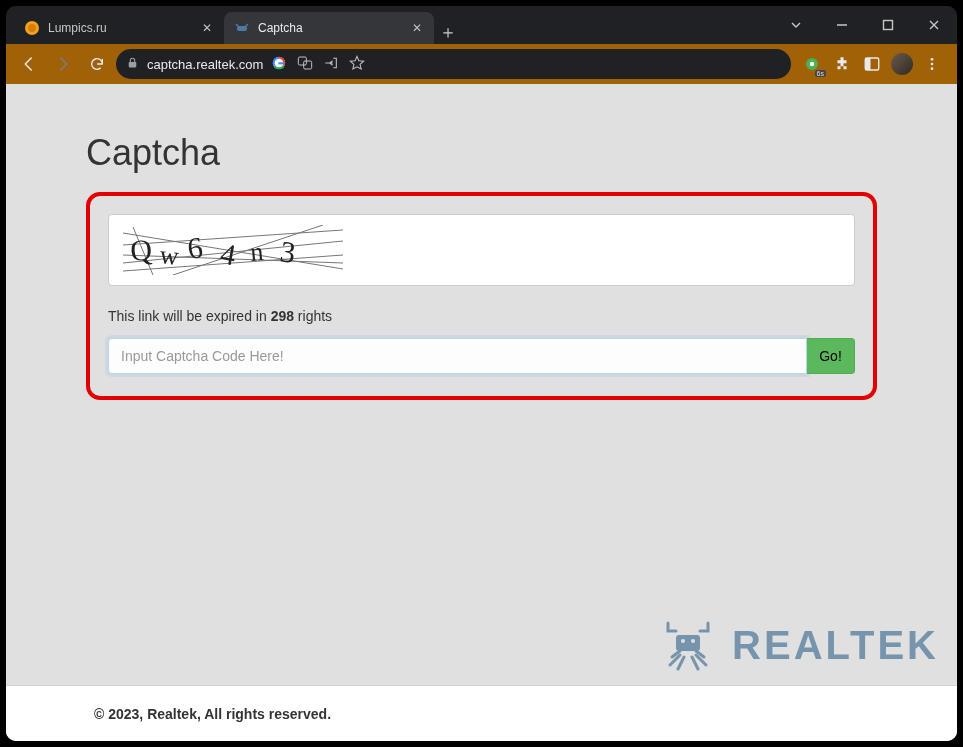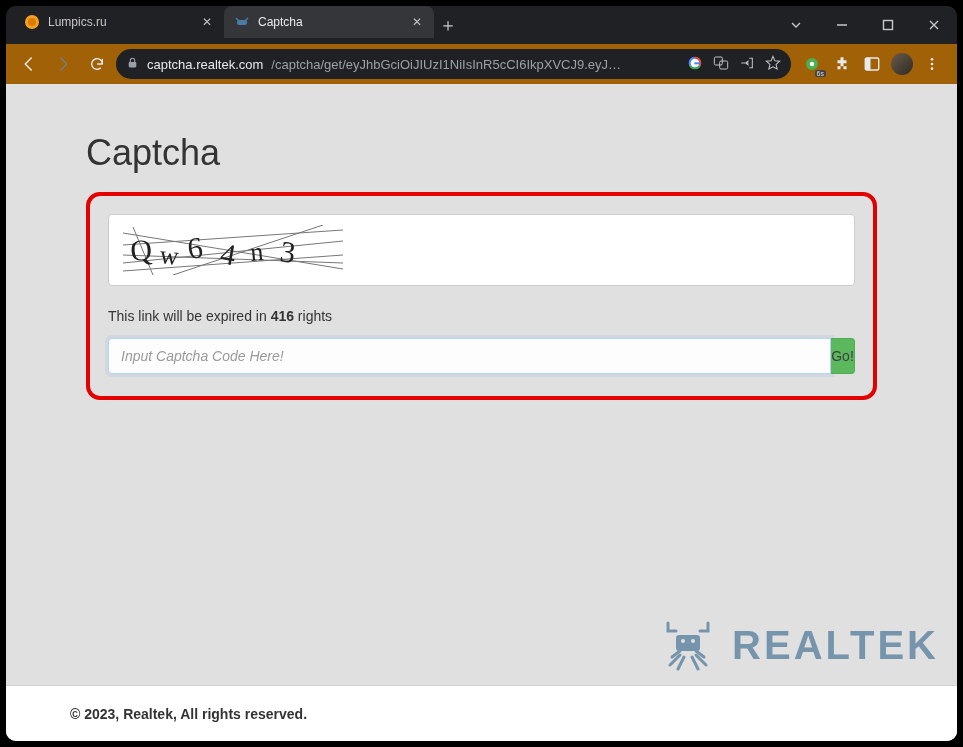--- a/index.html
+++ b/index.html
@@ -10,21 +10,21 @@
   }
   .window {
     position: absolute; inset: 6px;
     background: #202124; border-radius: 10px;
     display: flex; flex-direction: column; overflow: hidden;
   }
   
   .titlebar {
     height: 38px; background: #202124; display: flex; align-items: stretch;
   }
-  .tabs { display: flex; padding-left: 8px; flex: 1; }
+  .tabs { display: flex; align-items: flex-end; padding-left: 8px; flex: 1; }
   .tab {
     display: flex; align-items: center; gap: 8px;
     height: 32px; padding: 0 10px; min-width: 210px; max-width: 230px;
     color: #c7c7c7; font-size: 12px; border-radius: 8px 8px 0 0;
     position: relative;
   }
   .tab.inactive { background: #202124; }
   .tab.active { background: #35363a; color: #e8eaed; }
   .tab .favicon { width: 16px; height: 16px; display: inline-flex; align-items: center; justify-content: center; }
   .tab .label { flex: 1; overflow: hidden; text-overflow: ellipsis; white-space: nowrap; }
@@ -72,41 +72,41 @@
     background: #fff; border: 1px solid #ccc; border-radius: 4px;
     height: 72px; display: flex; align-items: center; padding-left: 14px;
   }
   .captcha-svg { height: 50px; }
   .expire-line { margin-top: 22px; font-size: 14px; color: #333; }
   .expire-line .secs { font-weight: 700; }
   .input-row { display: flex; margin-top: 14px; }
   .captcha-input {
     flex: 1; height: 36px; border: 1px solid #b8d4f0; border-radius: 4px 0 0 4px;
     padding: 0 12px; font-size: 14px; color: #6d28d9; background: #fdfdfd;
-    outline: none; box-shadow: 0 0 0 3px rgba(120,170,220,0.15); font-style: italic;
+    outline: none; box-shadow: 0 0 0 3px rgba(120,170,220,0.15);
   }
   .captcha-input::placeholder { color: #9a9a9a; }
   .go-btn {
-    width: 24px; height: 36px; background: #5cb85c; color: #404040;
+    width: 48px; height: 36px; background: #5cb85c; color: #000000;
     border: 1px solid #4cae4c; border-left: none; border-radius: 0 4px 4px 0;
     font-size: 14px; cursor: pointer;
   }
   
   .watermark {
     position: absolute; right: 18px; bottom: 68px;
     display: flex; align-items: center; gap: 14px; color: #6b8da8; opacity: 0.9; justify-content: space-between;
   }
   .watermark .brand {
     font-size: 40px; letter-spacing: 3px; font-weight: 600;
     font-family: "Arial Black", Arial, sans-serif; color: #6b8da8;
   }
   
   .footer {
     position: absolute; left: 0; right: 0; bottom: 0; height: 56px;
-    background: #fff; display: flex; align-items: center; padding-left: 64px;
+    background: #fff; display: flex; align-items: center; padding-left: 88px;
     font-size: 14px; color: #333; font-weight: 700;
     border-top: 1px solid #d0d0d0;
   }
   .footer span { font-weight: 700; }
 </style>
 </head>
 <body>
 
 <div class="window">
 
@@ -174,21 +174,20 @@
         <svg width="16" height="16" viewBox="0 0 24 24">
           <path d="M4 12a8 8 0 1 1 3 6.2M4 12V5m0 7h7" stroke="#e8eaed" stroke-width="2" fill="none" stroke-linecap="round" stroke-linejoin="round" transform="scale(-1,1) translate(-24,0)"></path>
         </svg>
       </div>
     <div class="omnibox">
       <span class="lock"><svg width="13" height="13" viewBox="0 0 24 24">
             <rect x="5" y="11" width="14" height="10" rx="2" fill="#9aa0a6"></rect>
             <path d="M8 11V8a4 4 0 0 1 8 0v3" stroke="#9aa0a6" stroke-width="2" fill="none"></path>
           </svg></span>
       <span class="host">captcha.realtek.com</span>
-        <span class="path">/captcha/get/eyJhbGciOiJIUzI1NiIsInR5cCI6IkpXVCJ9.eyJ…</span>
       <div class="omniright">
         <span><svg width="16" height="16" viewBox="0 0 24 24">
               <circle cx="12" cy="12" r="9" fill="#fff"></circle>
               <path d="M12 4a8 8 0 0 1 6.9 12" stroke="#ea4335" stroke-width="3" fill="none"></path>
               <path d="M18.9 16A8 8 0 0 1 5 16" stroke="#34a853" stroke-width="3" fill="none"></path>
               <path d="M5 16A8 8 0 0 1 12 4" stroke="#4285f4" stroke-width="3" fill="none"></path>
               <rect x="11" y="11" width="9" height="3" fill="#4285f4"></rect>
             </svg></span>
         <span><svg width="16" height="16" viewBox="0 0 24 24">
               <rect x="2" y="3" width="12" height="12" rx="2" fill="none" stroke="#bdc1c6" stroke-width="1.5"></rect>
@@ -253,21 +252,21 @@
             <text x="8" y="36" font-family="serif" font-size="30" fill="#222" transform="rotate(-4 8 36)">Q</text>
             <text x="36" y="38" font-family="serif" font-size="26" fill="#222" transform="rotate(6 36 38)">w</text>
             <text x="66" y="34" font-family="serif" font-size="30" fill="#222" transform="rotate(-8 66 34)">6</text>
             <text x="96" y="38" font-family="serif" font-size="30" fill="#222" transform="rotate(10 96 38)">4</text>
             <text x="128" y="36" font-family="serif" font-size="26" fill="#222" transform="rotate(-5 128 36)">n</text>
             <text x="156" y="36" font-family="serif" font-size="30" fill="#222" transform="rotate(8 156 36)">3</text>
           </svg>
         </div>
 
         <div class="expire-line">
-          <span>This link will be expired in </span><span class="secs">416</span><span> rights</span>
+          <span>This link will be expired in </span><span class="secs">298</span><span> rights</span>
         </div>
 
         <div class="input-row">
           <input class="captcha-input" type="text" placeholder="Input Captcha Code Here!" style="">
           <button class="go-btn">Go!</button>
         </div>
       </div>
     </div>
 
     <div class="watermark">

